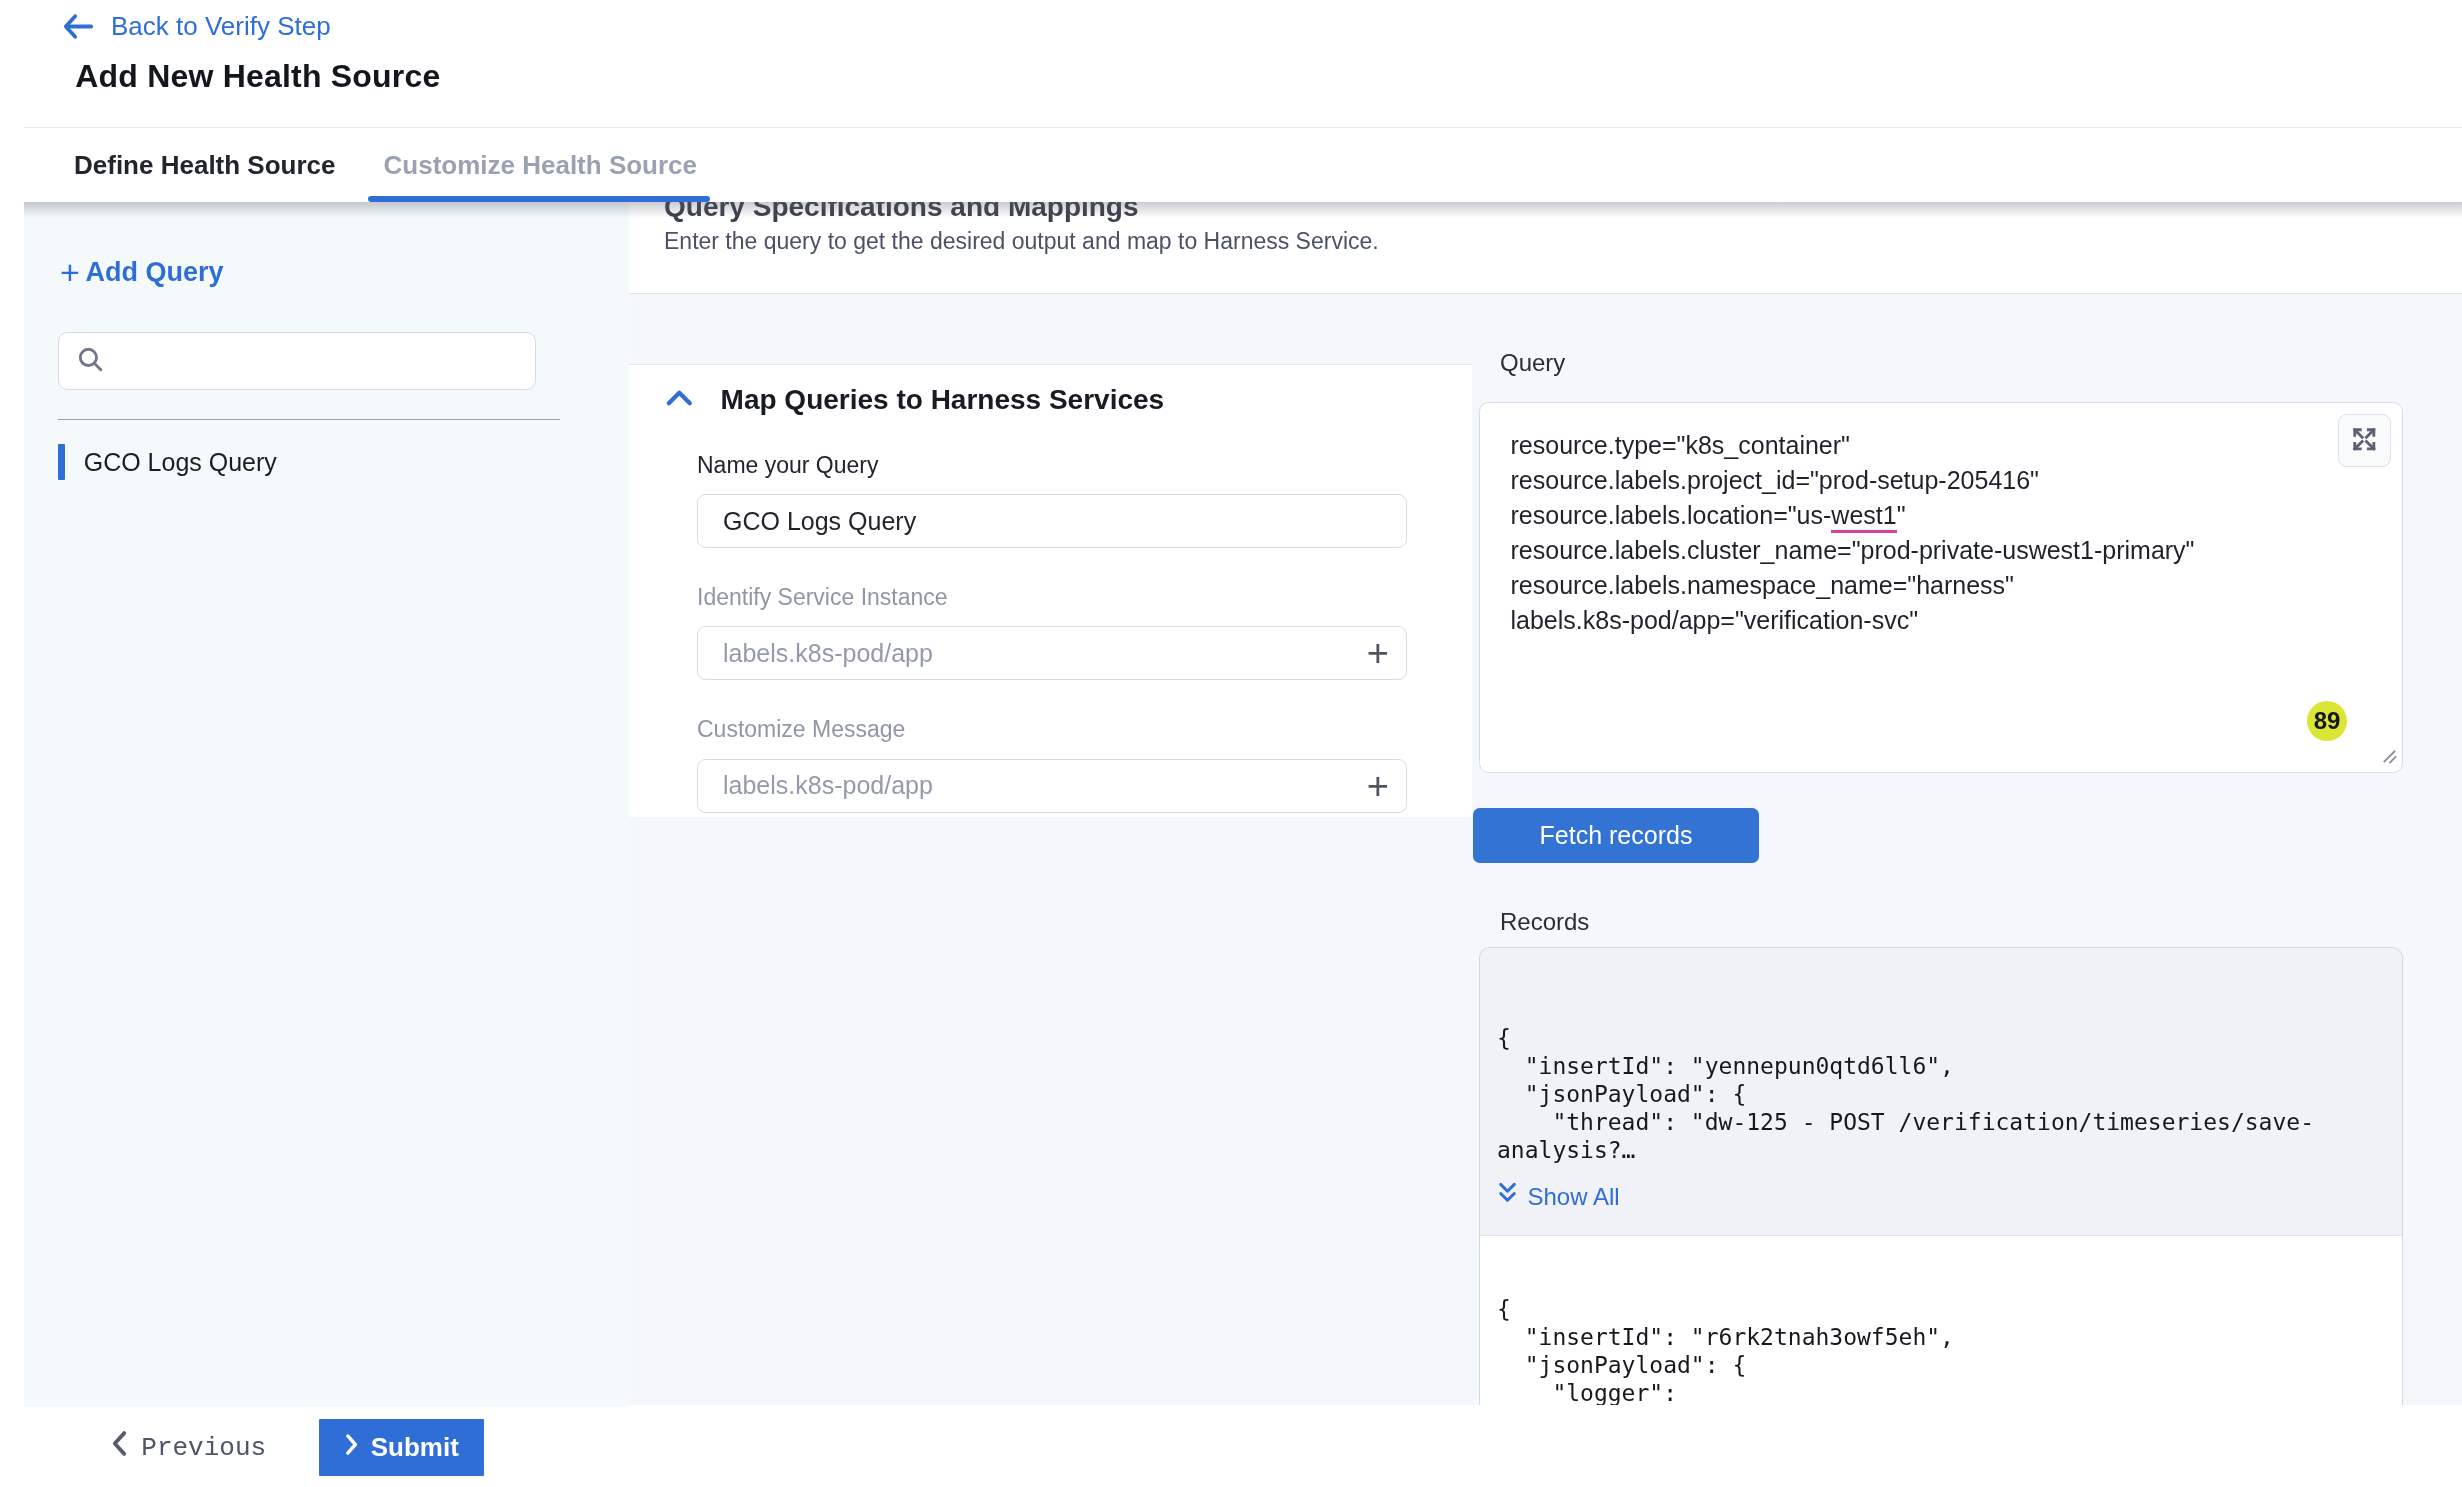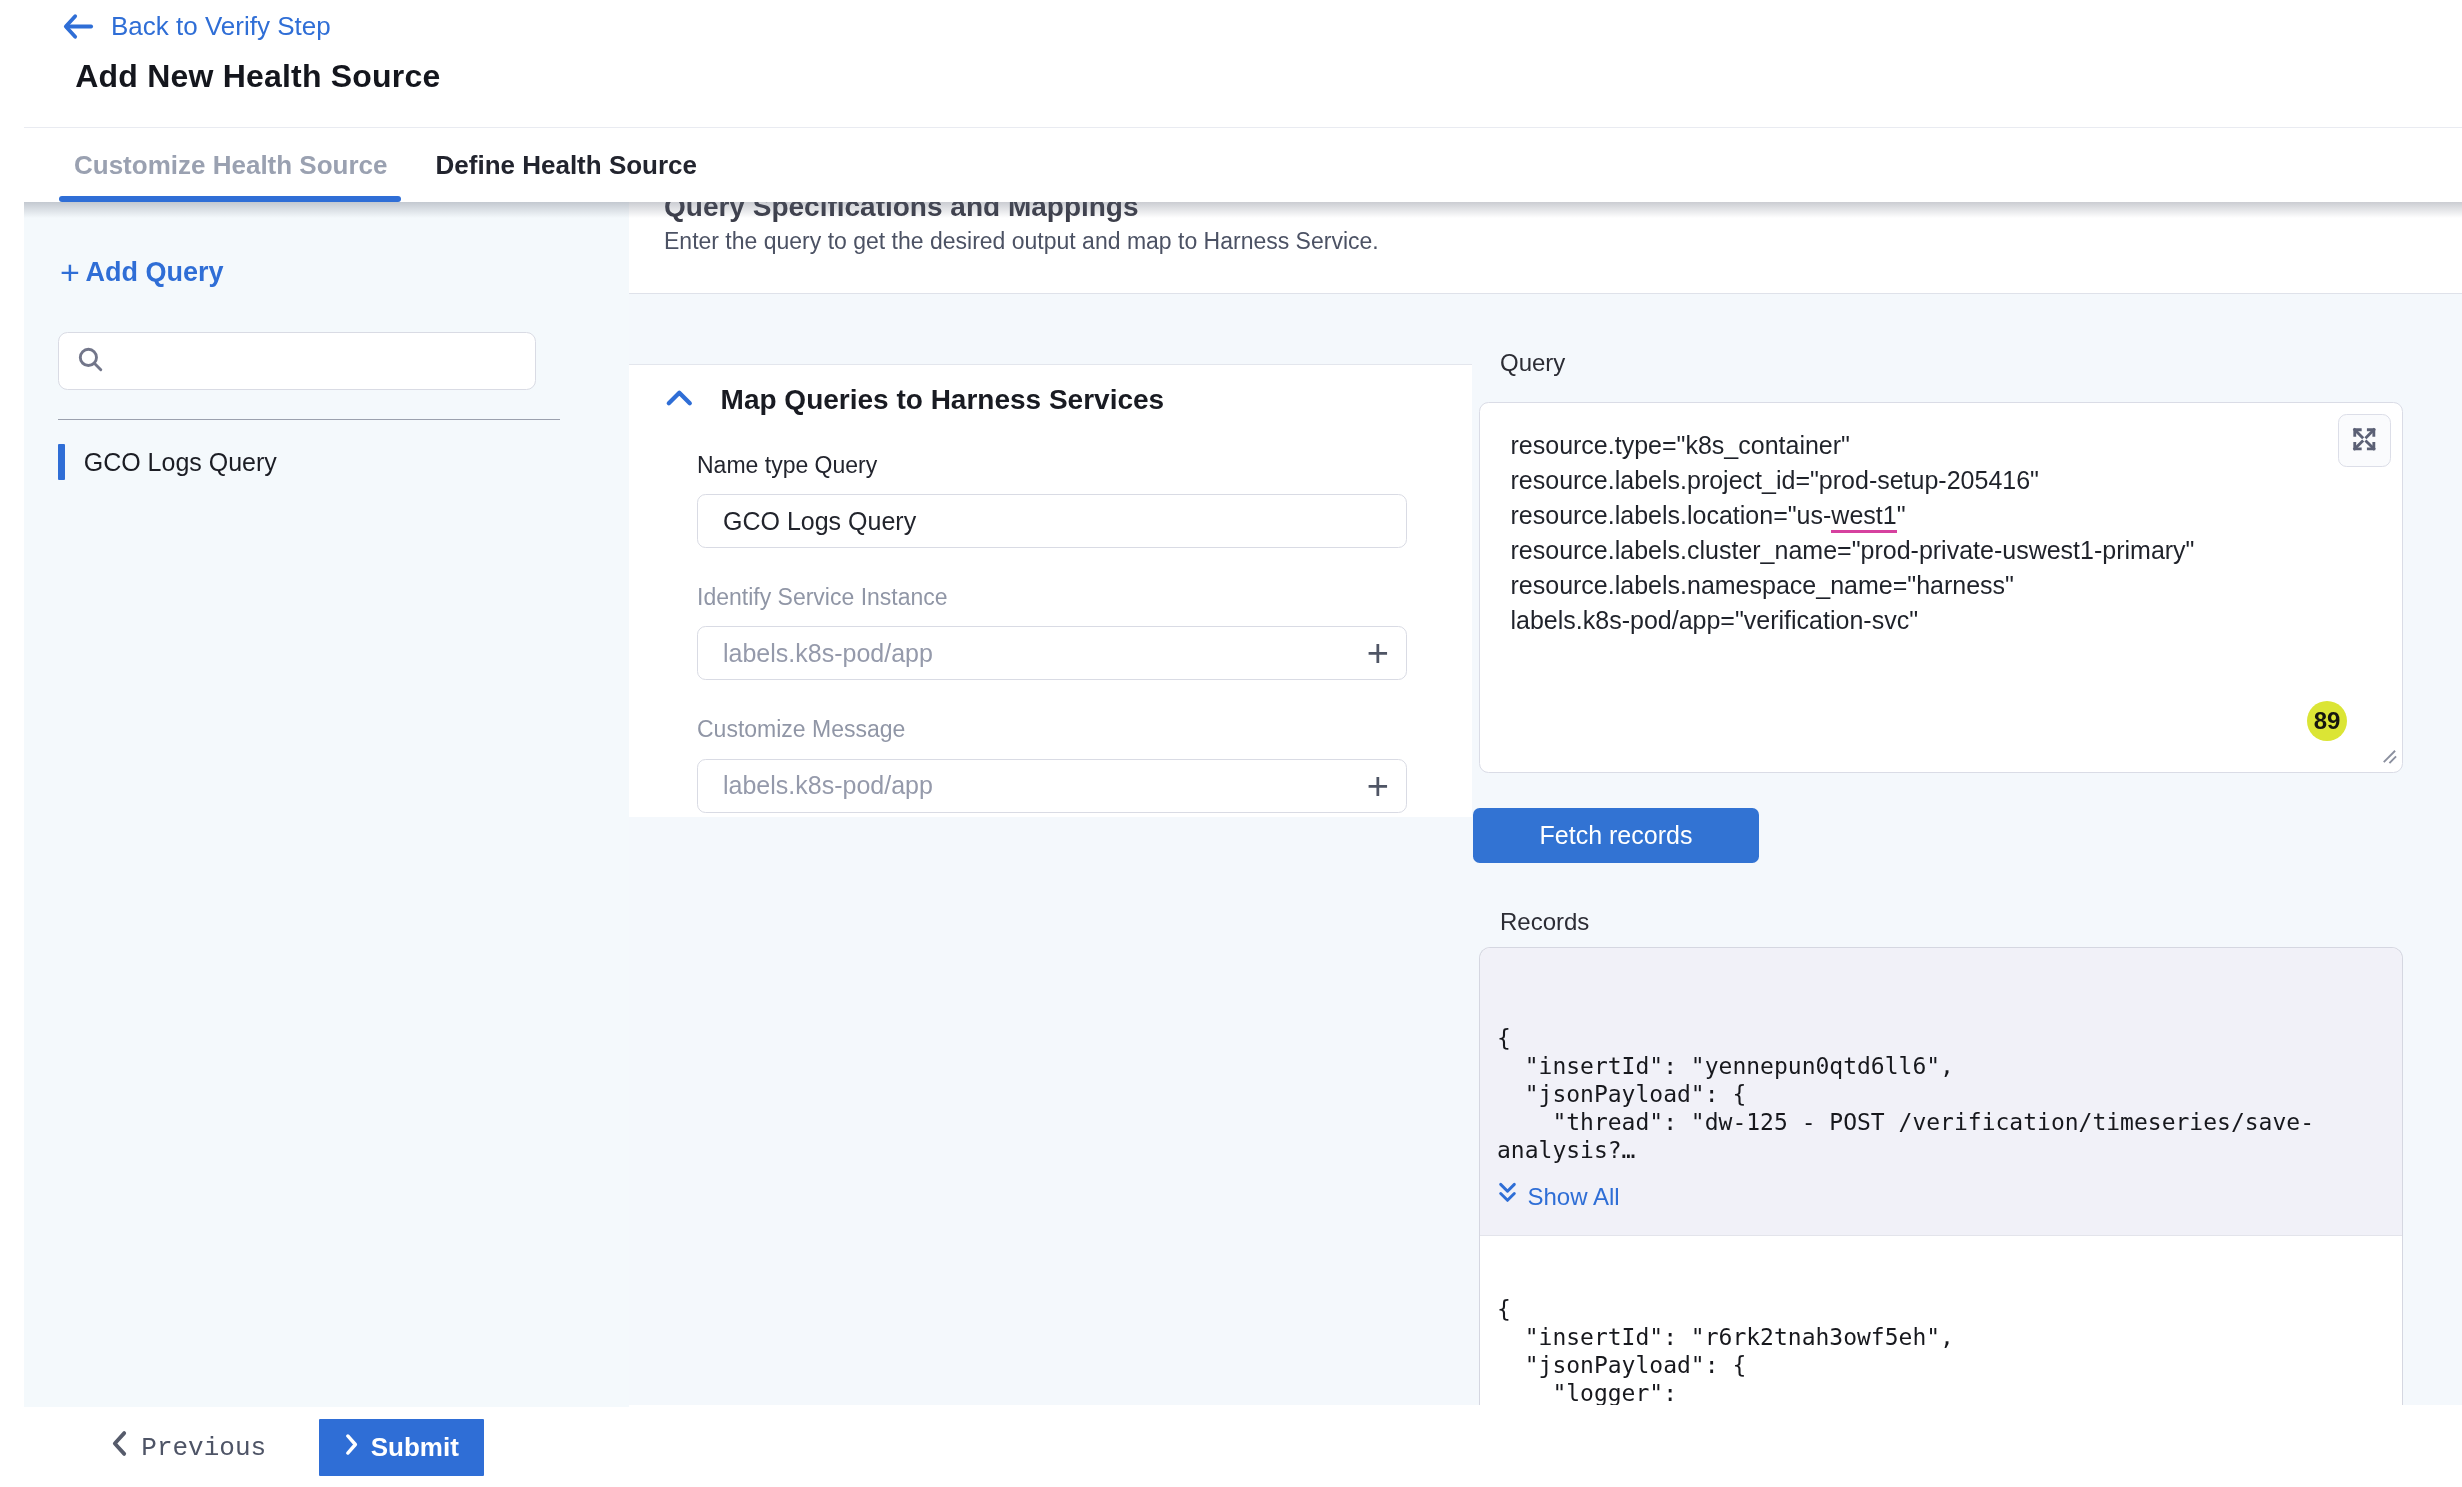--- a/index.html
+++ b/index.html
@@ -99,22 +99,22 @@
           <path d="M14 3 L4 14 L14 25" stroke="#2f6ed6" stroke-width="4" stroke-linecap="round" stroke-linejoin="round"></path>
           <path d="M5 14 H31" stroke="#2f6ed6" stroke-width="4" stroke-linecap="round"></path>
         </svg>
       </span>
       <span>Back to Verify Step</span>
     </div>
     <h1 class="page-title">Add New Health Source</h1>
   </header>
 
   <nav class="tabbar">
+    <div class="tab">Define Health Source</div>
     <div class="tab inactive-look active">Customize Health Source</div>
-    <div class="tab">Define Health Source</div>
   </nav>
 
   <div class="body-row">
     <div class="scroll-shadow"></div>
 
     <aside class="sidebar">
       <div class="add-query">
         <span class="plus">+</span>
         <span>Add Query</span>
       </div>
@@ -146,21 +146,21 @@
         <section class="form-panel">
           <div class="map-head">
             <span>
               <svg width="28.6" height="21" viewBox="0 0 30 22" fill="none">
                 <path d="M4 16 L15 5 L26 16" stroke="#2f6ed6" stroke-width="4.5" stroke-linecap="round" stroke-linejoin="round"></path>
               </svg>
             </span>
             <h3>Map Queries to Harness Services</h3>
           </div>
 
-          <div class="field-label">Name type Query</div>
+          <div class="field-label">Name your Query</div>
           <div class="text-input">
             <input type="text" value="GCO Logs Query" style="">
           </div>
 
           <div class="field-label muted">Identify Service Instance</div>
           <div class="text-input">
             <input class="gray-value" type="text" value="labels.k8s-pod/app" style="">
             <button class="plus-btn">+</button>
           </div>
 

